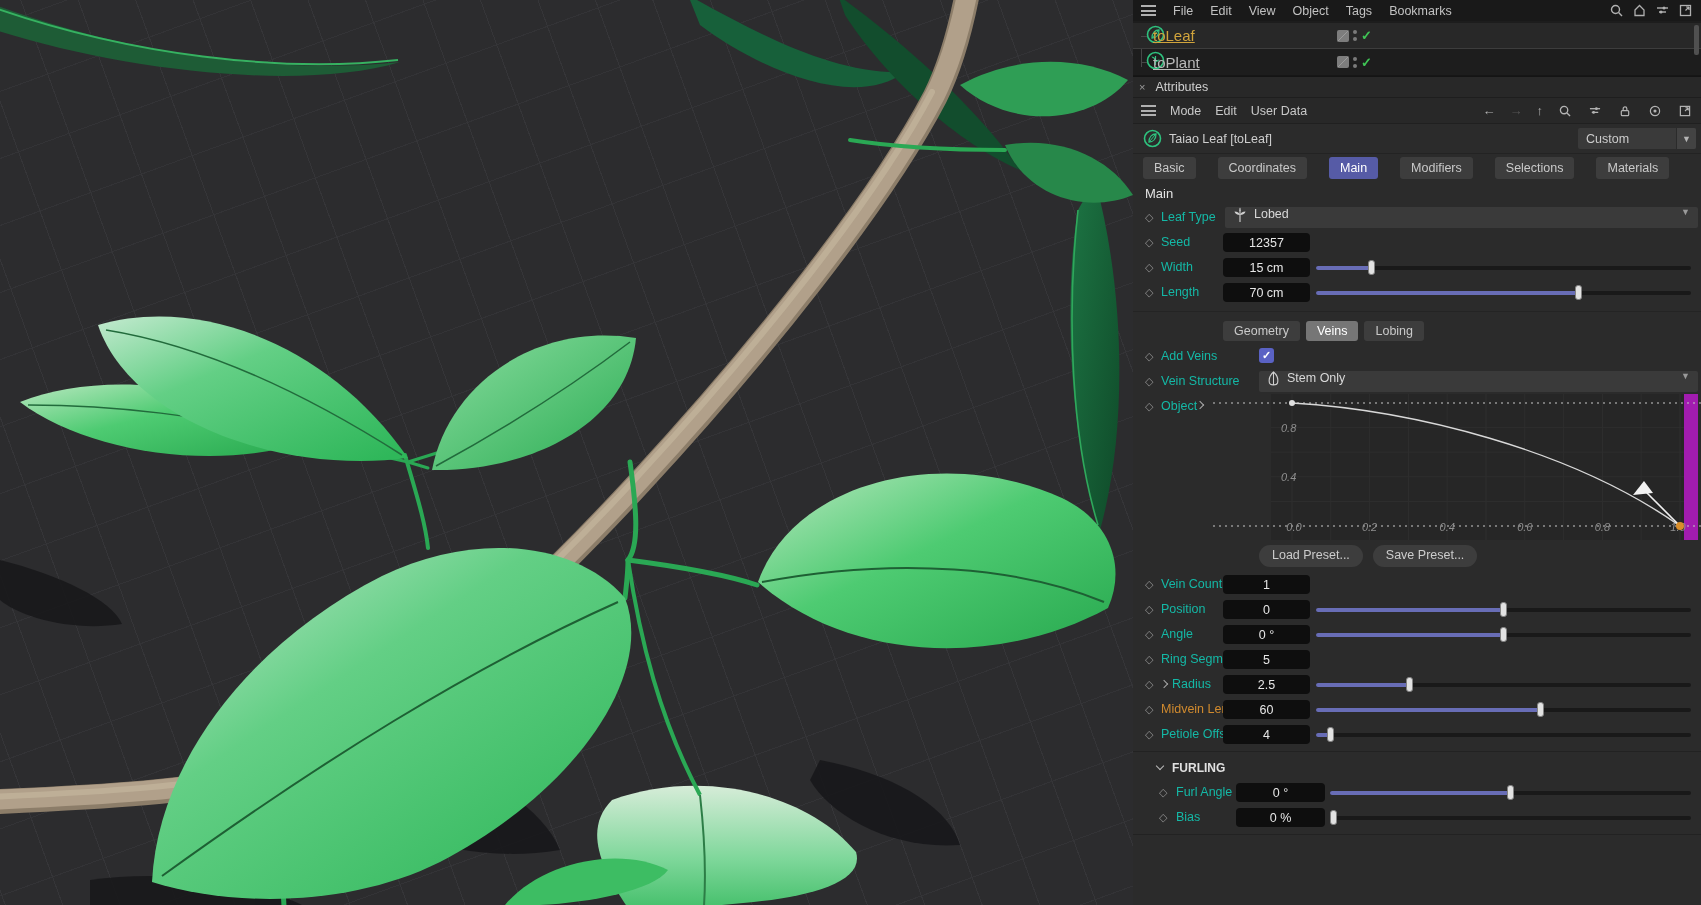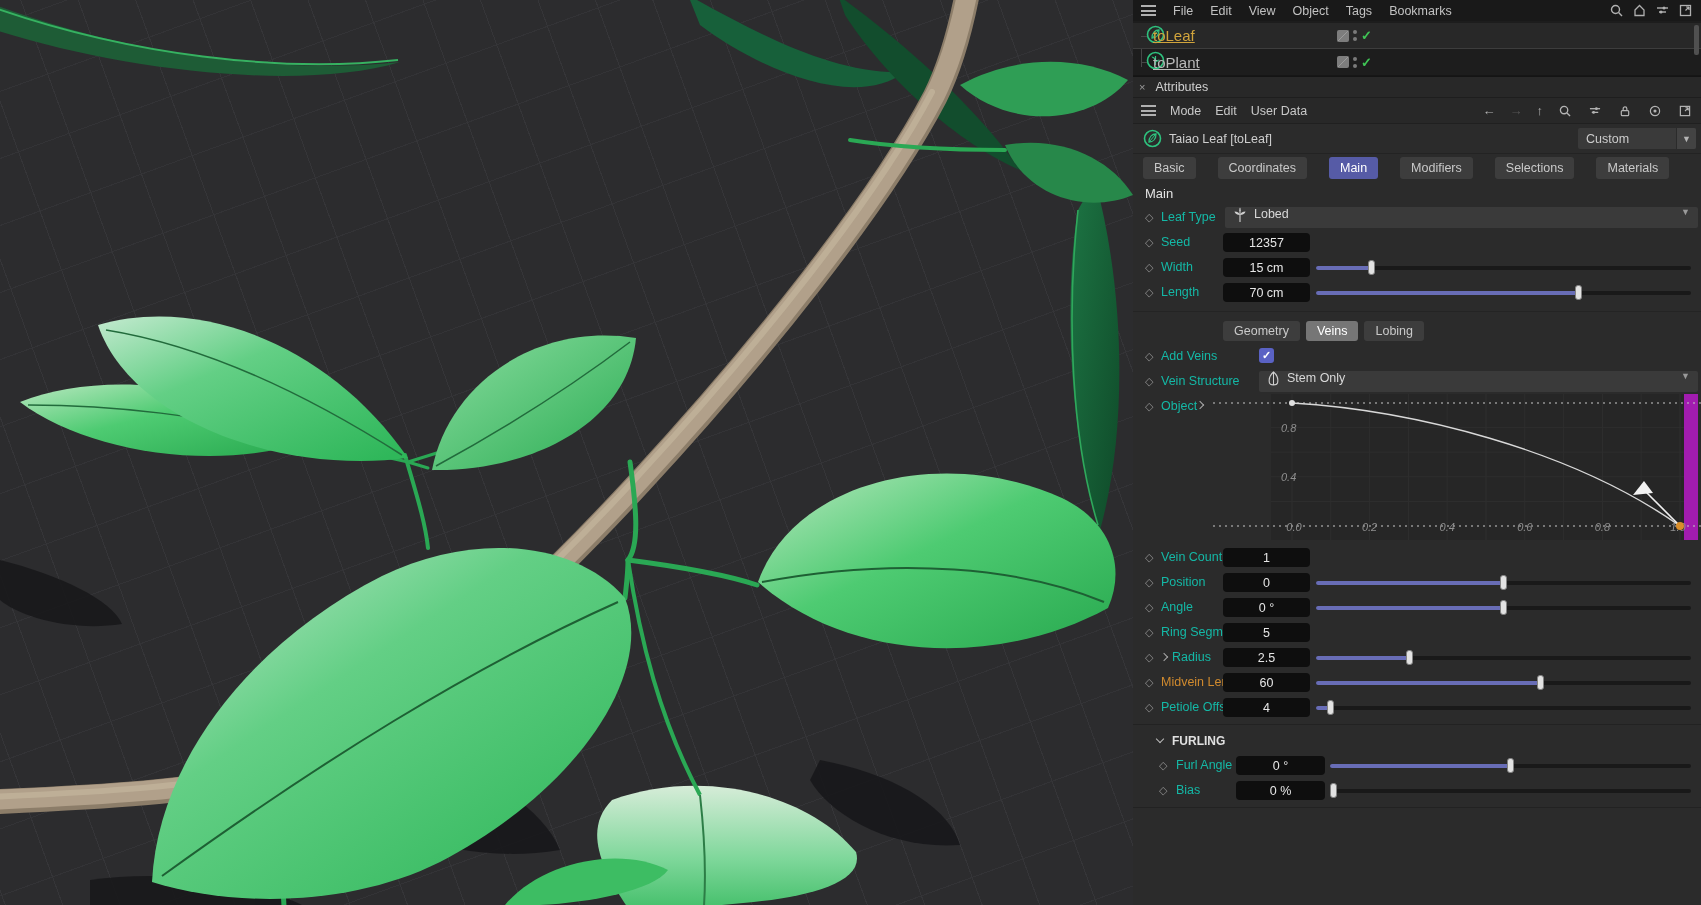--- a/index.html
+++ b/index.html
@@ -480,20 +480,24 @@
         </g>
         <path d="M21,9 C140,16 300,55 409,132" fill="none" stroke="#d8d8d8" stroke-width="1.4"></path>
         <line x1="409" y1="132" x2="374" y2="97" stroke="#f2f2f2" stroke-width="1.6"></line>
         <polygon points="373,87 362,101 382,99" fill="#f2f2f2"></polygon>
         <circle cx="21" cy="9" r="3" fill="#e0e0e0"></circle>
         <circle cx="409" cy="132" r="4" fill="#d98e2b"></circle>
       </svg>
     </div>
   </div>
 
+  <div class="presetrow">
+    <span class="pillbtn">Load Preset...</span>
+    <span class="pillbtn">Save Preset...</span>
+  </div>
 
   <div class="prow" style="margin-top:5px">
     <span class="dmd">◇</span>
     <span class="plbl">Vein Count</span>
     <span class="pval">1</span>
   </div>
 
   <div class="prow">
     <span class="dmd">◇</span>
     <span class="plbl">Position</span>

